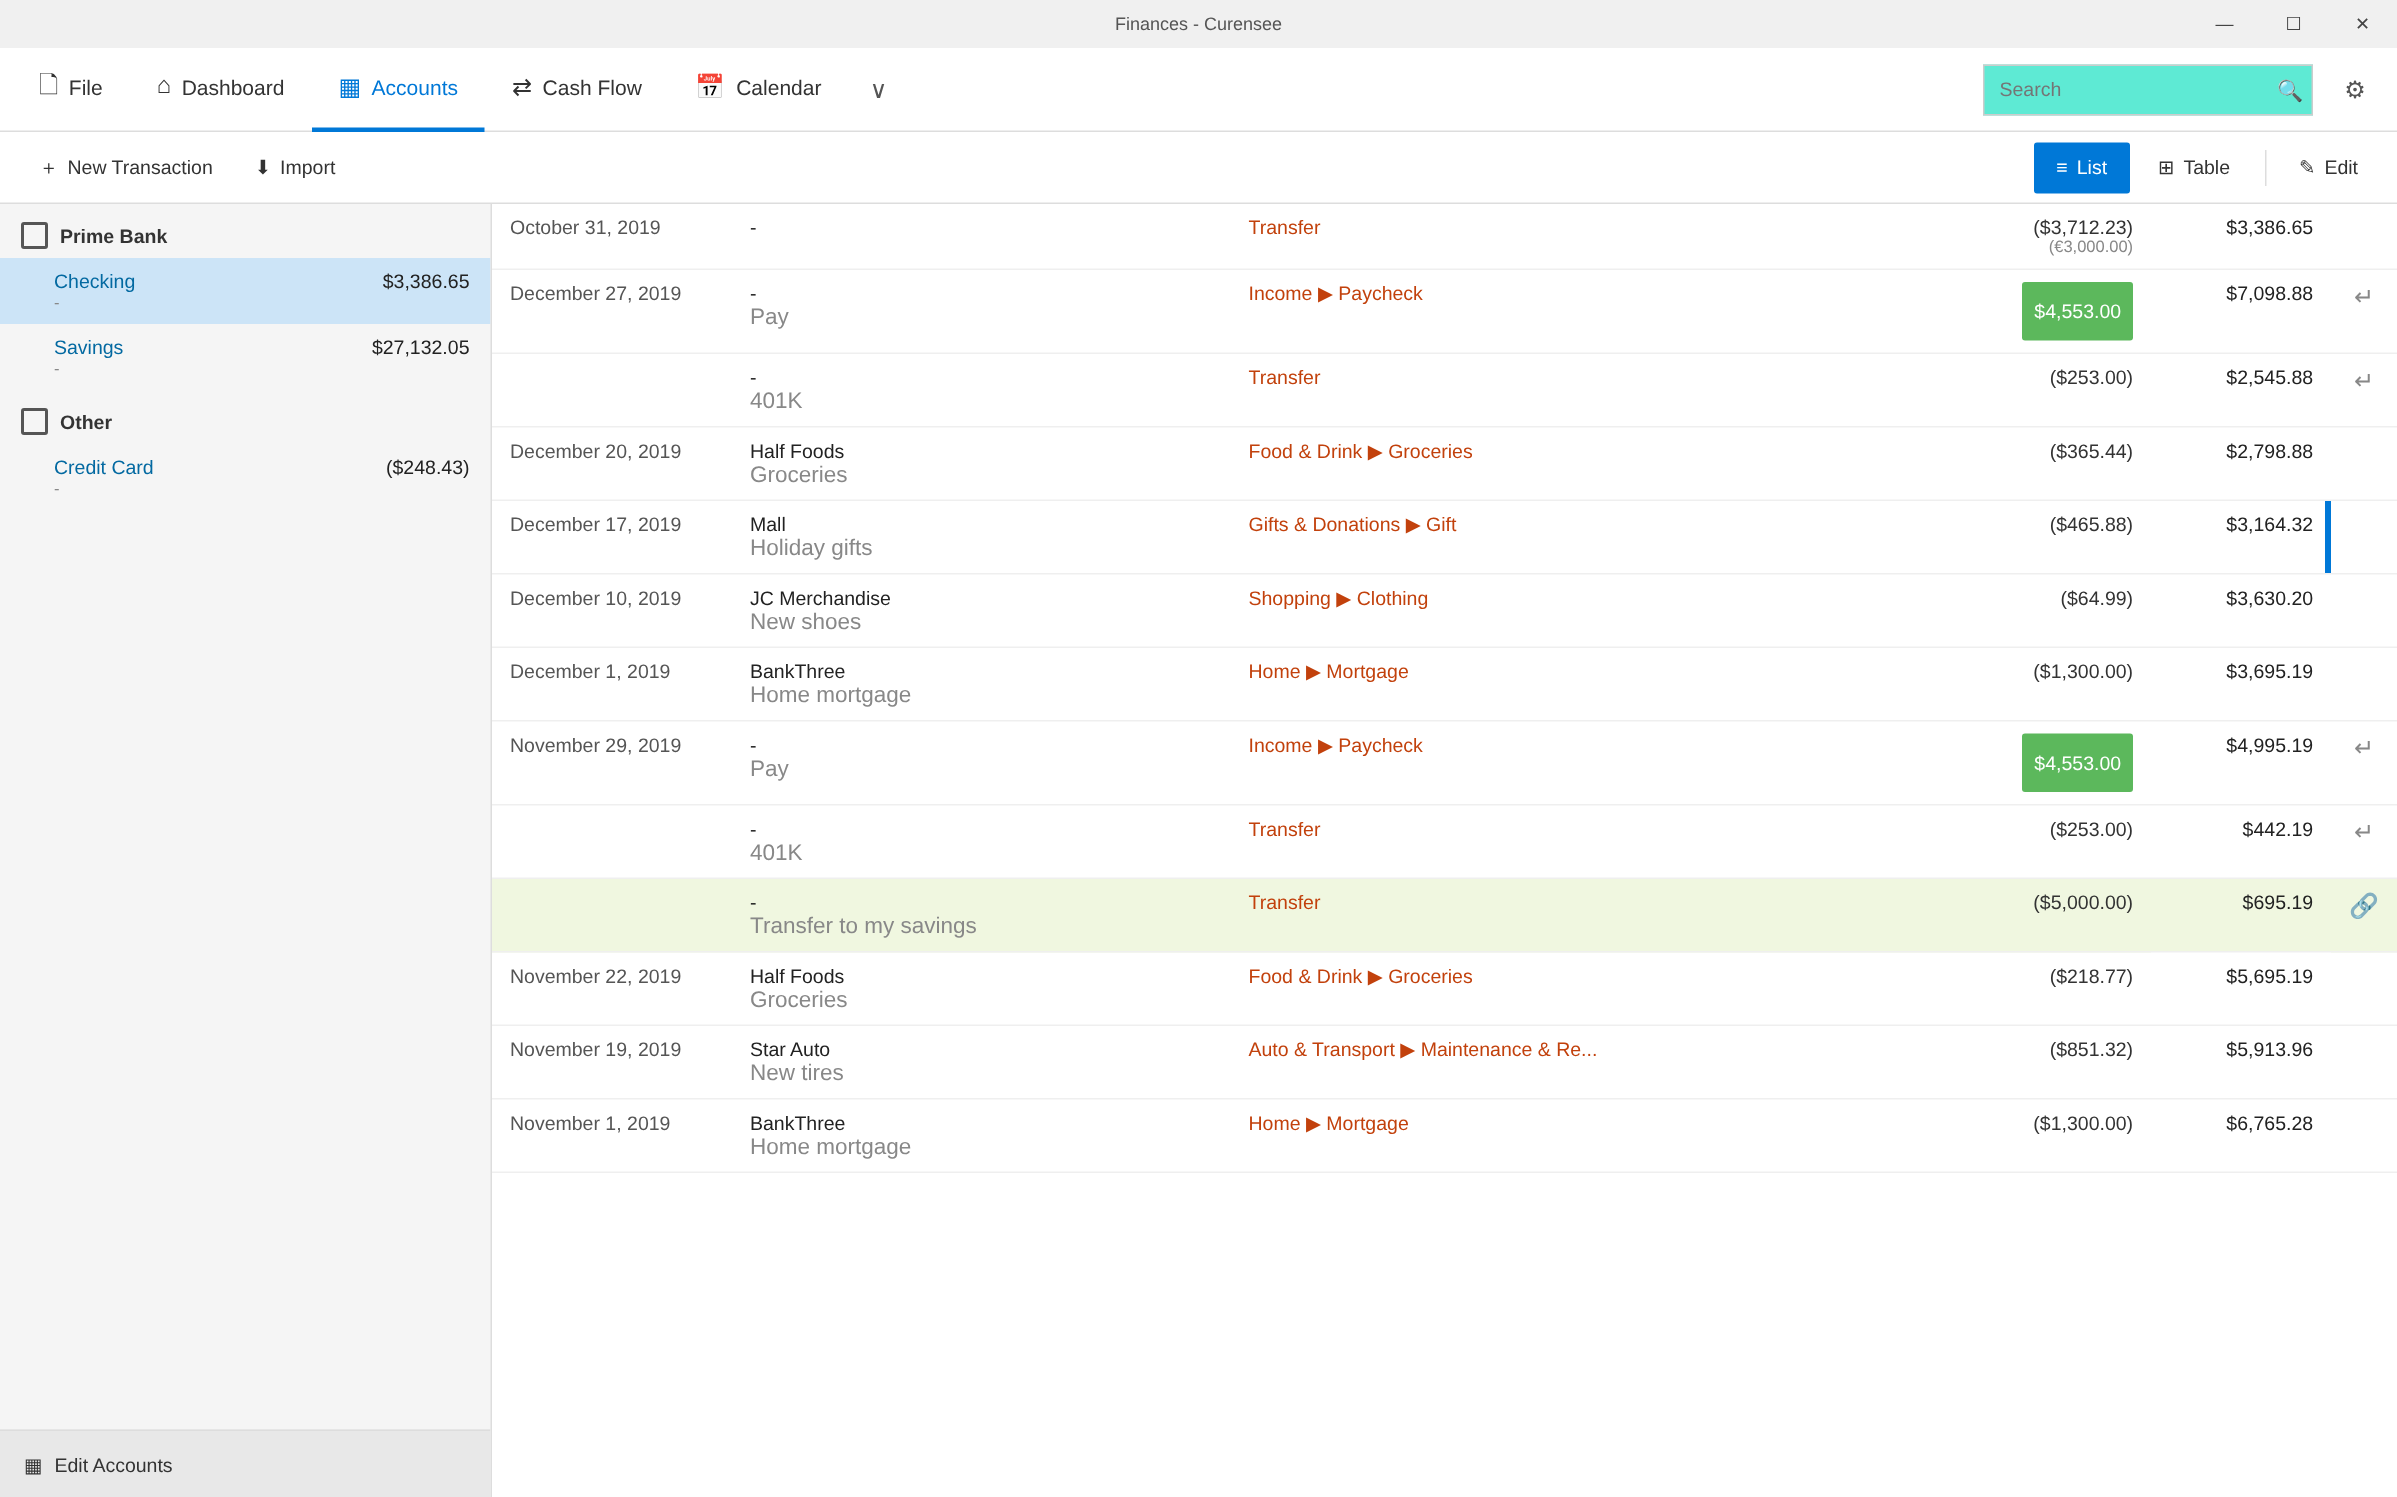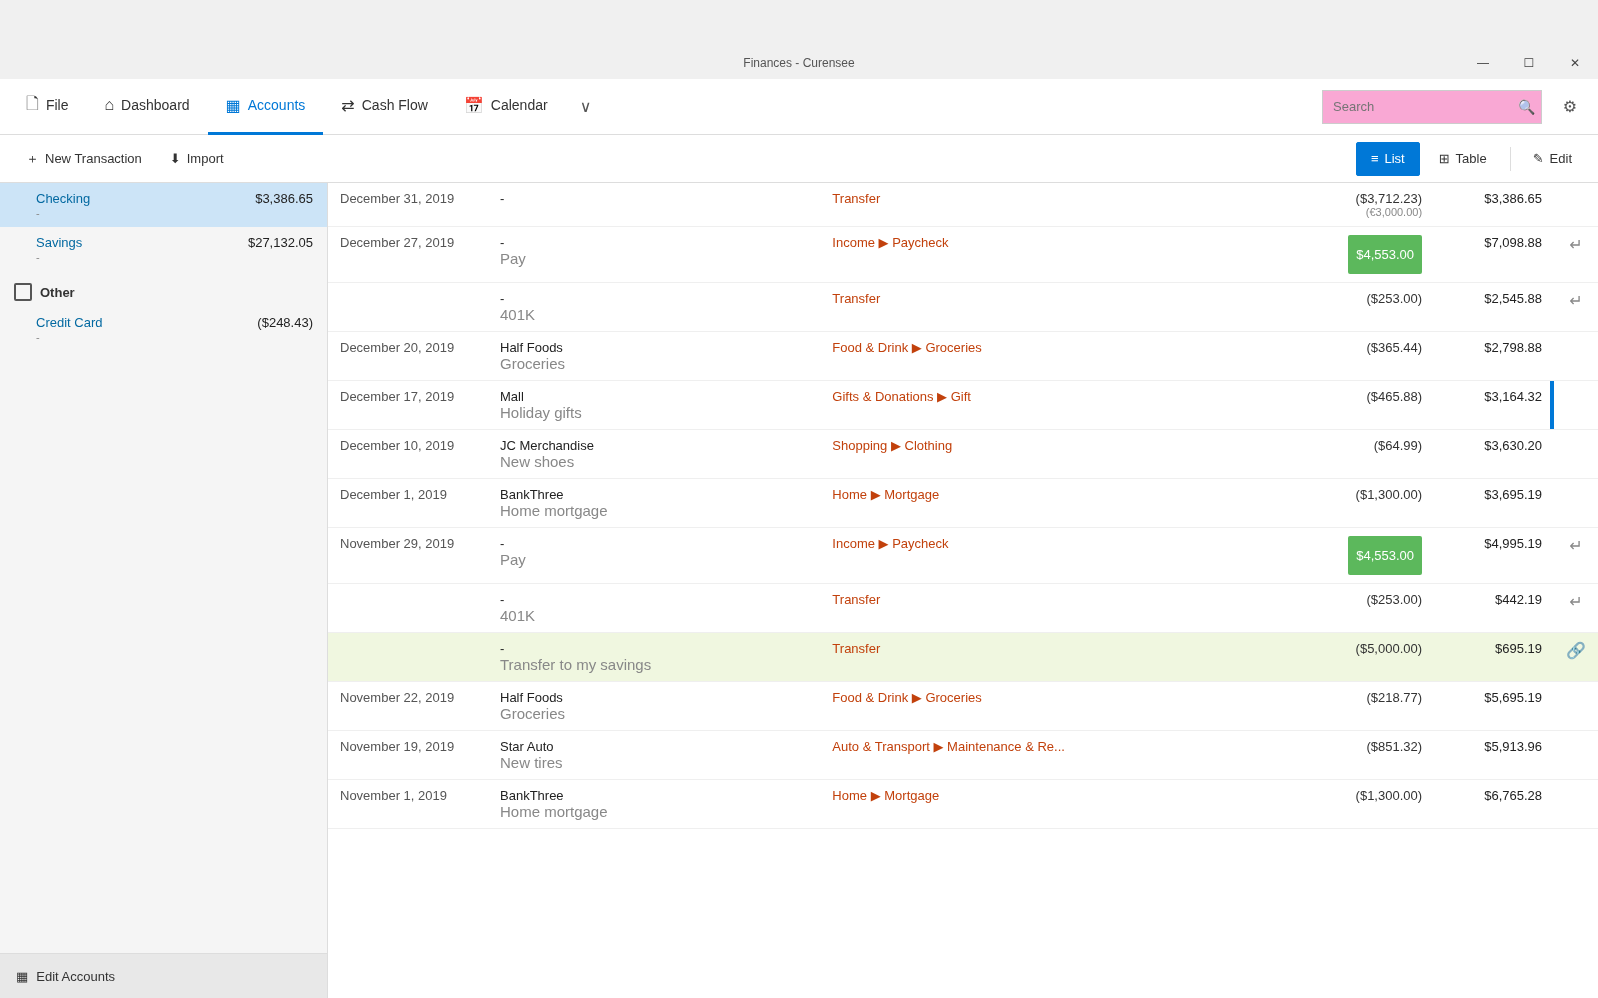--- a/index.html
+++ b/index.html
@@ -8,21 +8,20 @@
     
     .title-bar {
       height: 32px;
       background: #f0f0f0;
       display: flex;
       align-items: center;
       justify-content: center;
       position: relative;
       font-size: 12px;
       color: #555;
-      margin-top: 47px;
     }
     .title-bar-controls {
       position: absolute;
       right: 0;
       top: 0;
       display: flex;
     }
     .title-bar-btn {
       width: 46px;
       height: 32px;
@@ -78,21 +77,21 @@
       display: flex;
       align-items: center;
       gap: 8px;
     }
     .search-box {
       width: 220px;
       height: 34px;
       border: 1px solid #ccc;
       padding: 0 30px 0 10px;
       font-size: 13px;
-      background: #f9a8d4;
+      background: #5eead4;
       outline: none;
     }
     .search-wrap {
       position: relative;
     }
     .search-icon-btn {
       position: absolute;
       right: 6px;
       top: 50%;
       transform: translateY(-50%);
@@ -359,20 +358,25 @@
       <span>✎</span>
       <span>Edit</span>
     </button>
   </div>
 </div>
 
 <div class="main-layout">
 
   <div class="sidebar">
 
+    <div class="account-group-header">
+      <div class="account-group-icon">
+      </div>
+      <span>Prime Bank</span>
+    </div>
     <div class="account-item selected">
       <div>
         <div class="account-name">Checking</div>
         <div class="account-sub">-</div>
       </div>
       <div class="account-balance">$3,386.65</div>
     </div>
     <div class="account-item">
       <div>
         <div class="account-name">Savings</div>
@@ -401,21 +405,21 @@
         <span>▦</span>
         <span>Edit Accounts</span>
       </div>
     </div>
   </div>
 
   <div class="content-area">
     <table class="tx-table">
       <tbody id="tx-body">
       <tr class="tx-row">
-            <td class="tx-date">December 31, 2019</td>
+            <td class="tx-date">October 31, 2019</td>
             <td class="tx-payee">
               <div class="tx-payee-main">-</div>
             </td>
             <td class="tx-category">Transfer</td>
             <td class="tx-amount">
               <div class="amount-negative">($3,712.23)</div>
               <div class="amount-negative" style="font-size: 11px; color: rgb(136, 136, 136);">(€3,000.00)</div>
             </td>
             <td class="tx-balance balance-bar-cell">$3,386.65</td>
             <td class="tx-action"></td>

